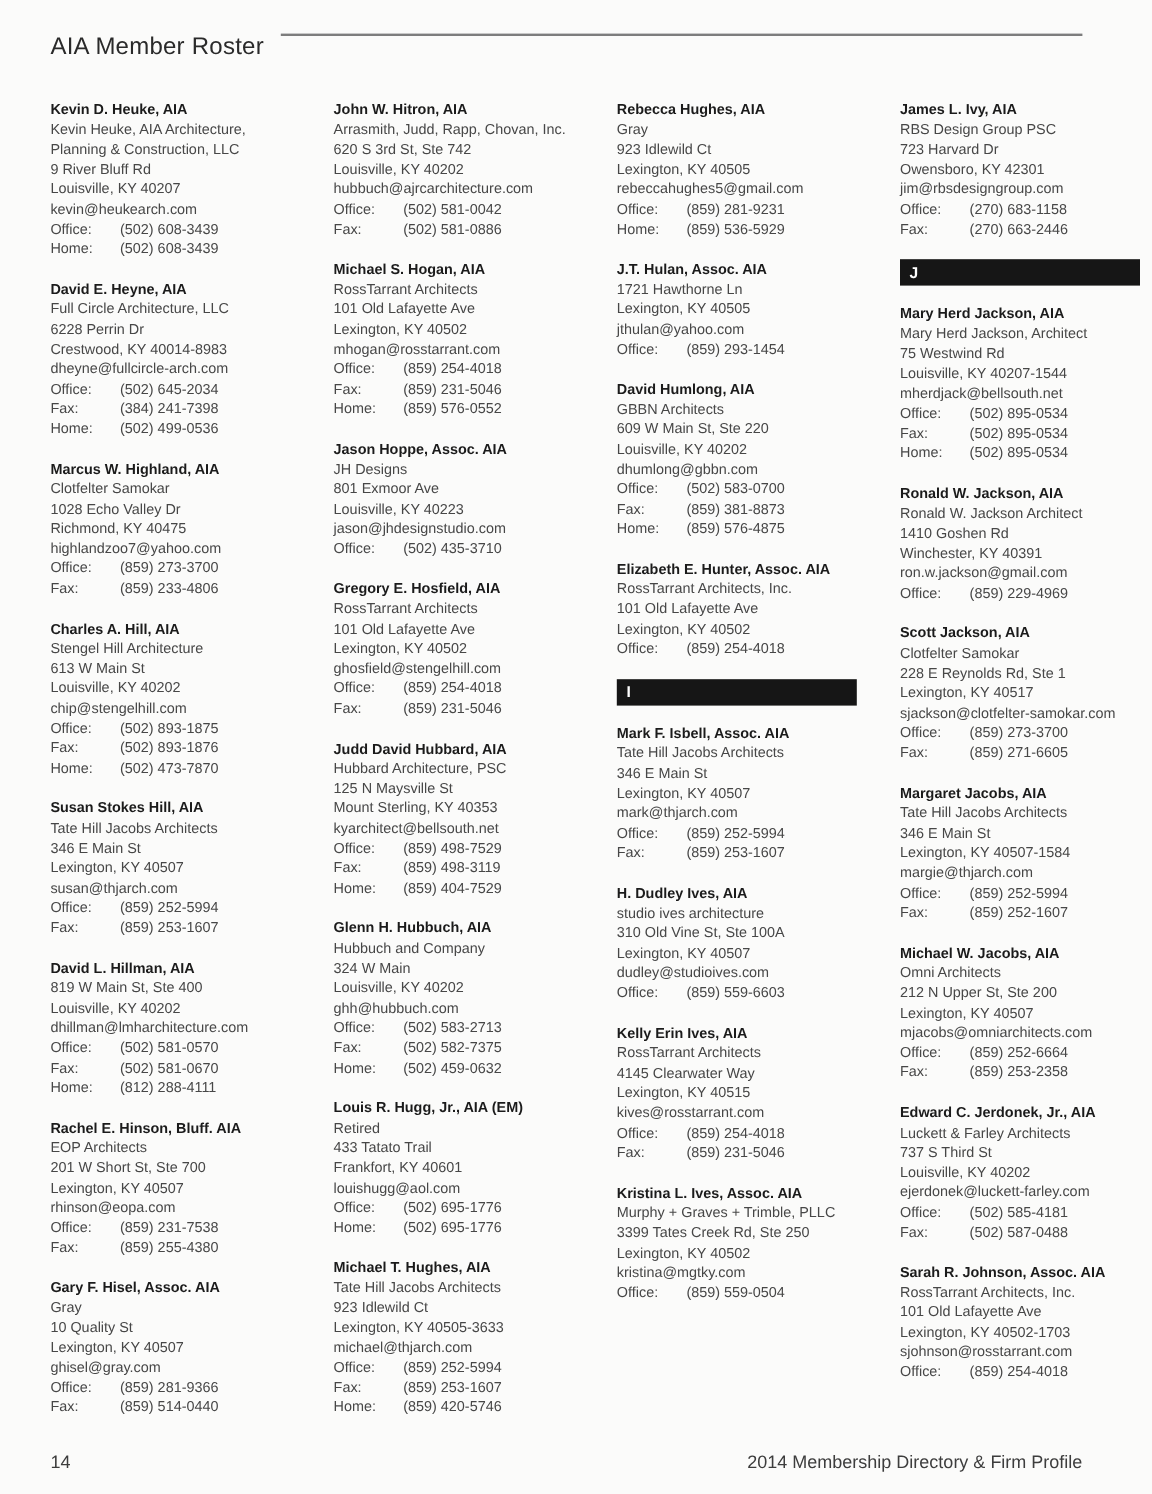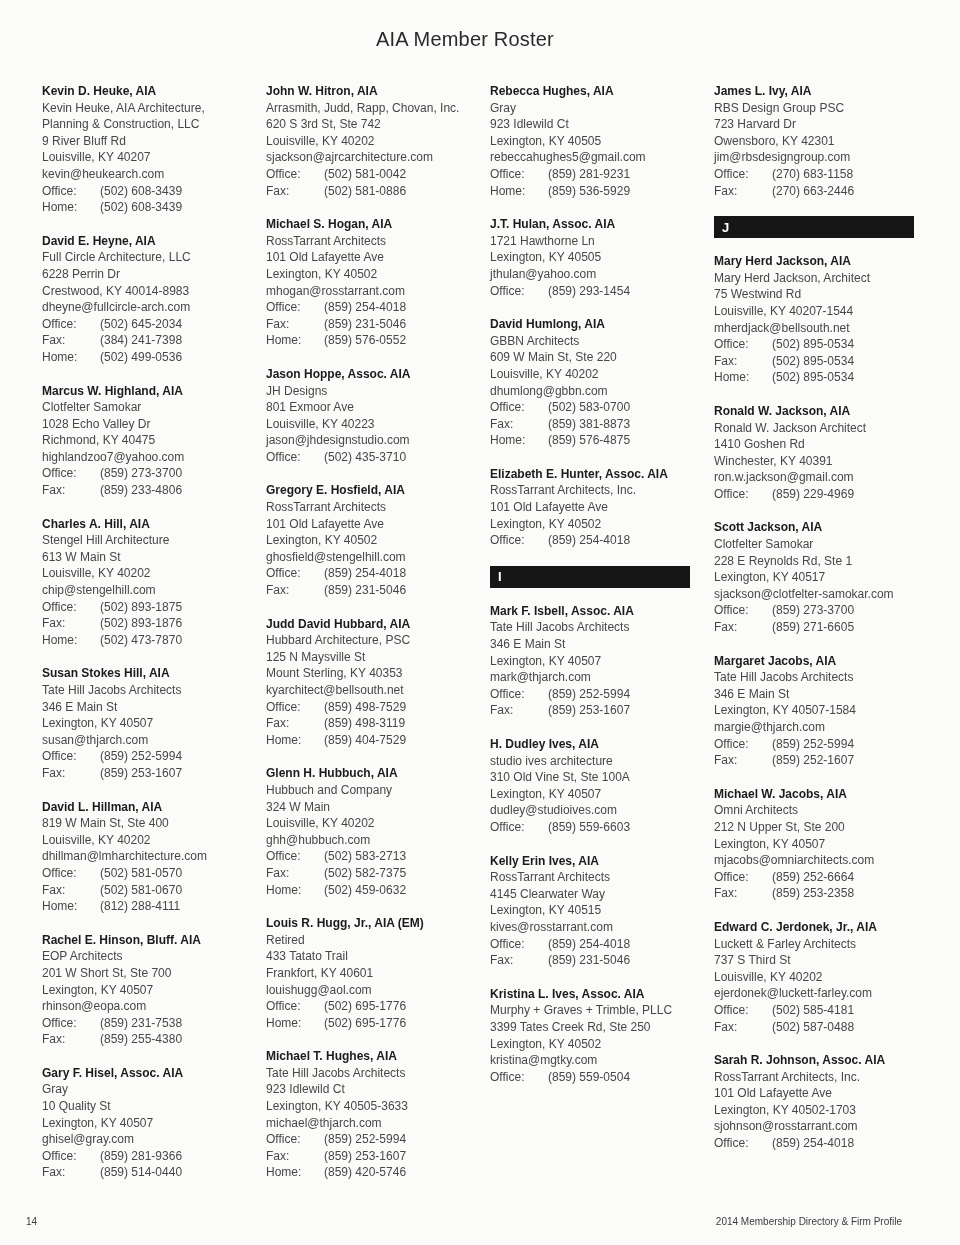--- a/index.html
+++ b/index.html
@@ -10,40 +10,38 @@
     color: #444;
     position: relative;
   }
   .page {
     position: relative;
     width: 960px; height: 1245px;
     overflow: hidden;
   }
   .header {
     display: flex;
-    align-items: center;
     padding: 28px 58px 0 42px;
-    flex-direction: column;
   }
   .page-title {
     font-size: 20px;
     font-weight: 400;
     color: #2a2a2a;
     letter-spacing: 0.2px;
     white-space: nowrap;
     margin-right: 14px;
   }
   .title-rule {
     flex: 1;
     height: 2px;
     background: #7d7d7d;
   }
   .columns {
     display: flex;
-    gap: 24px;
+    gap: 36px;
     padding: 32px 54px 0 42px;
   }
   .col {
     width: 200px;
     flex: 0 0 200px;
   }
   .entry { margin-bottom: 17px; }
   .mname {
     font-size: 12px;
     line-height: 16.6px;
@@ -70,24 +68,24 @@
     align-items: center;
     padding-left: 8px;
   }
   .section-bar span {
     font-size: 13px;
     font-weight: bold;
     line-height: 1;
   }
   .footer {
     position: absolute;
-    left: 26px; right: 58px; bottom: 18px;
+    left: 42px; right: 58px; bottom: 18px;
     display: flex;
     justify-content: space-between;
-    font-size: 10px;
+    font-size: 15px;
     color: #3d3d3d;
   }
 </style>
 </head>
 <body>
 
 <div class="page">
 
   <div class="header">
     <div class="page-title">AIA Member Roster</div>
@@ -228,21 +226,21 @@
             <span class="pnumber">(859) 514-0440</span>
           </div>
         </div>
       </div>
     <div class="col">
         <div class="entry">
           <div class="mname">John W. Hitron, AIA</div>
           <div class="mline">Arrasmith, Judd, Rapp, Chovan, Inc.</div>
           <div class="mline">620 S 3rd St, Ste 742</div>
           <div class="mline">Louisville, KY 40202</div>
-          <div class="mline">sjackson@ajrcarchitecture.com</div>
+          <div class="mline">hubbuch@ajrcarchitecture.com</div>
           <div class="phone-row">
             <span class="plabel">Office:</span>
             <span class="pnumber">(502) 581-0042</span>
           </div>
           <div class="phone-row">
             <span class="plabel">Fax:</span>
             <span class="pnumber">(502) 581-0886</span>
           </div>
         </div>
         <div class="entry">

